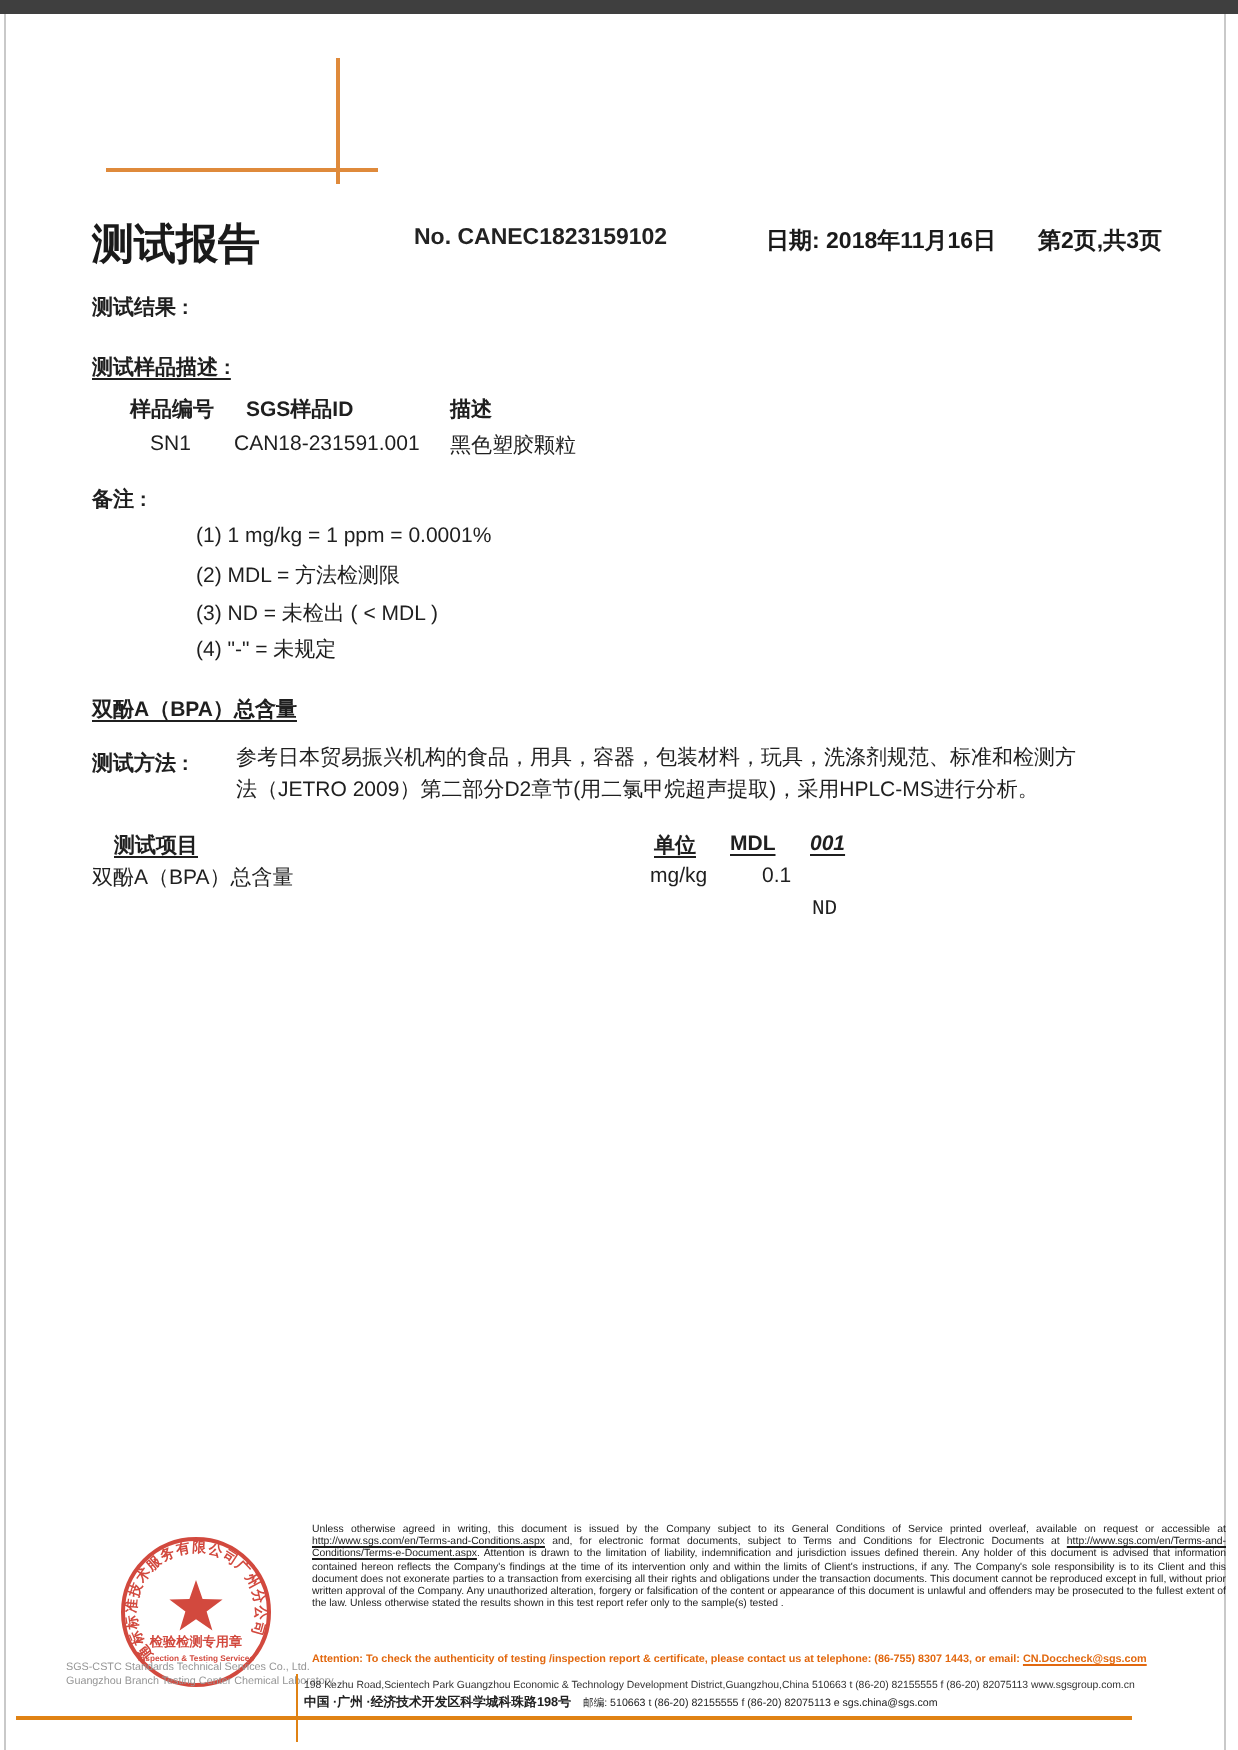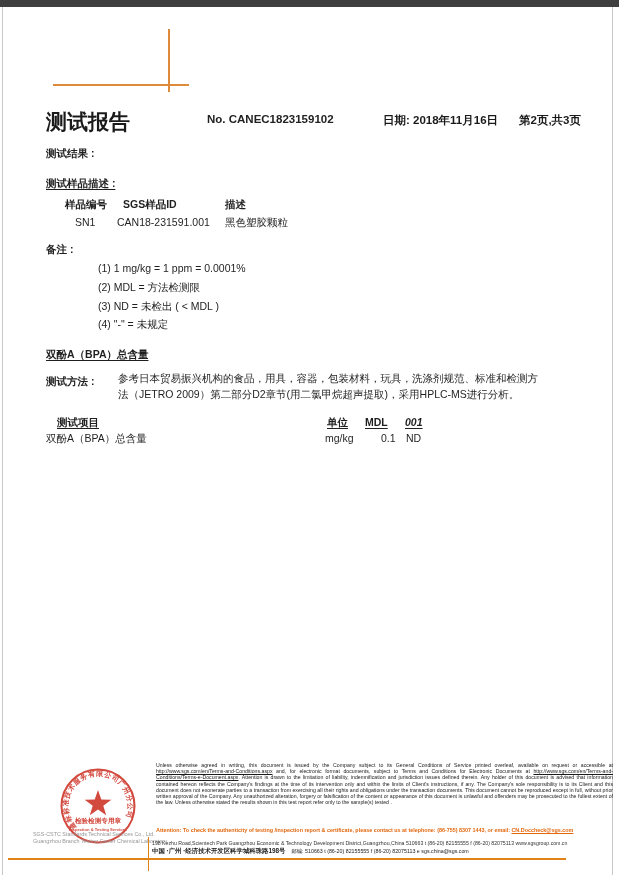--- a/index.html
+++ b/index.html
@@ -86,21 +86,21 @@
   <div class="abs val" style="left:118px; top:388px;">法（JETRO 2009）第二部分D2章节(用二氯甲烷超声提取)，采用HPLC-MS进行分析。</div>
 
   <div>
     <span class="abs lbl u" style="left:57px; top:416px;">测试项目</span>
     <span class="abs lbl u" style="left:327px; top:416px;">单位</span>
     <span class="abs lbl u" style="left:365px; top:416px;">MDL</span>
     <span class="abs lbl u it" style="left:405px; top:416px;">001</span>
     <span class="abs val" style="left:46px; top:432px;">双酚A（BPA）总含量</span>
     <span class="abs val" style="left:325px; top:432px;">mg/kg</span>
     <span class="abs val" style="left:369px; top:432px;margin-left:12px;">0.1</span>
-    <span class="abs val" style="left:406px; top:432px;">ND</span>
+    <span class="abs val" style="left:406px; top:449px;font-family:Liberation Mono, monospace;">ND</span>
   </div>
 
   <div class="legal"><span>Unless otherwise agreed in writing, this document is issued by the Company subject to its General Conditions of Service printed overleaf, available on request or accessible at </span><span class="lk">http://www.sgs.com/en/Terms-and-Conditions.aspx</span><span> and, for electronic format documents, subject to Terms and Conditions for Electronic Documents at </span><span class="lk">http://www.sgs.com/en/Terms-and-Conditions/Terms-e-Document.aspx</span><span>. Attention is drawn to the limitation of liability, indemnification and jurisdiction issues defined therein. Any holder of this document is advised that information contained hereon reflects the Company's findings at the time of its intervention only and within the limits of Client's instructions, if any. The Company's sole responsibility is to its Client and this document does not exonerate parties to a transaction from exercising all their rights and obligations under the transaction documents. This document cannot be reproduced except in full, without prior written approval of the Company. Any unauthorized alteration, forgery or falsification of the content or appearance of this document is unlawful and offenders may be prosecuted to the fullest extent of the law. Unless otherwise stated the results shown in this test report refer only to the sample(s) tested .</span></div>
 
   <div class="attn"><span>Attention: To check the authenticity of testing /inspection report &amp; certificate, please contact us at telephone: (86-755) 8307 1443, or email: </span><span class="lk">CN.Doccheck@sgs.com</span></div>
 
   <svg class="stamp-svg" viewBox="0 0 78 78">
     <defs>
       <path id="ringPath" d="M 17.8,60.2 A 30,30 0 1 1 60.2,60.2" fill="none"></path>
     </defs>

